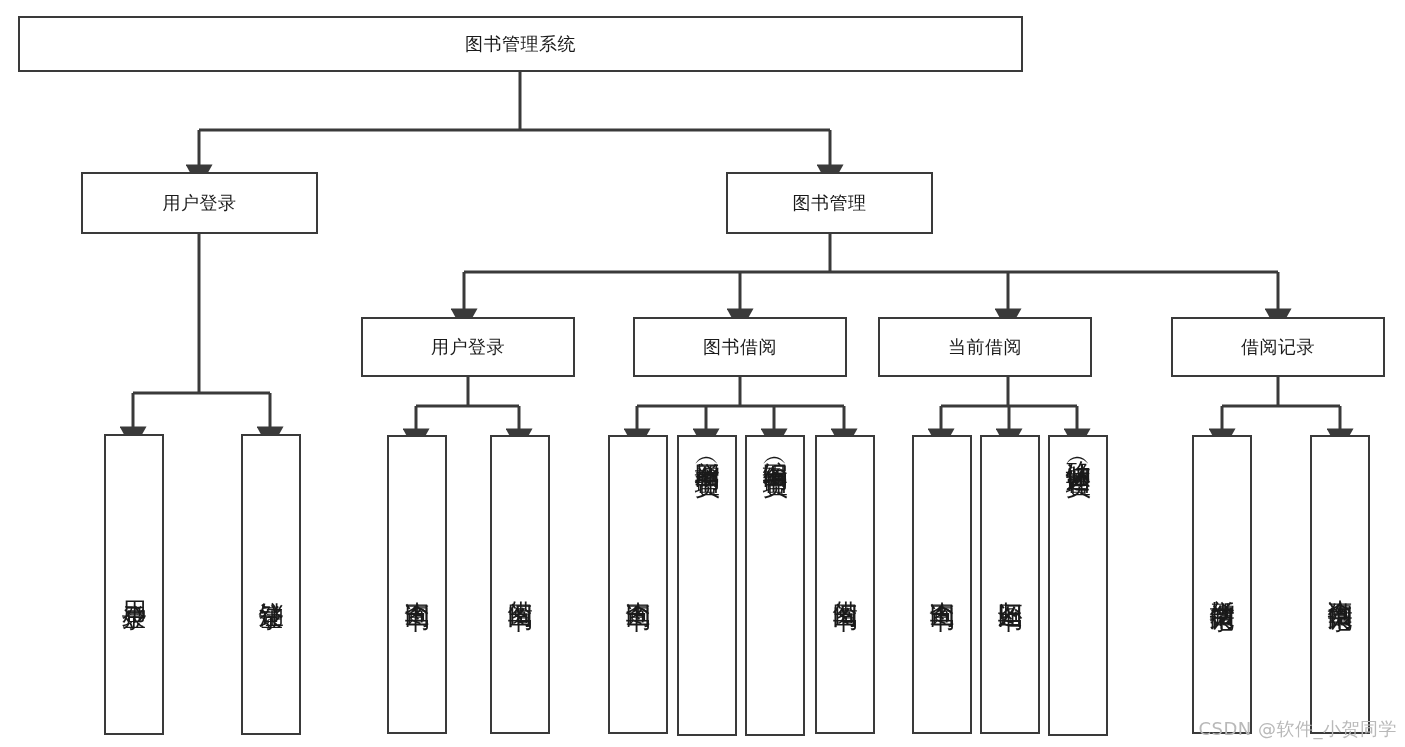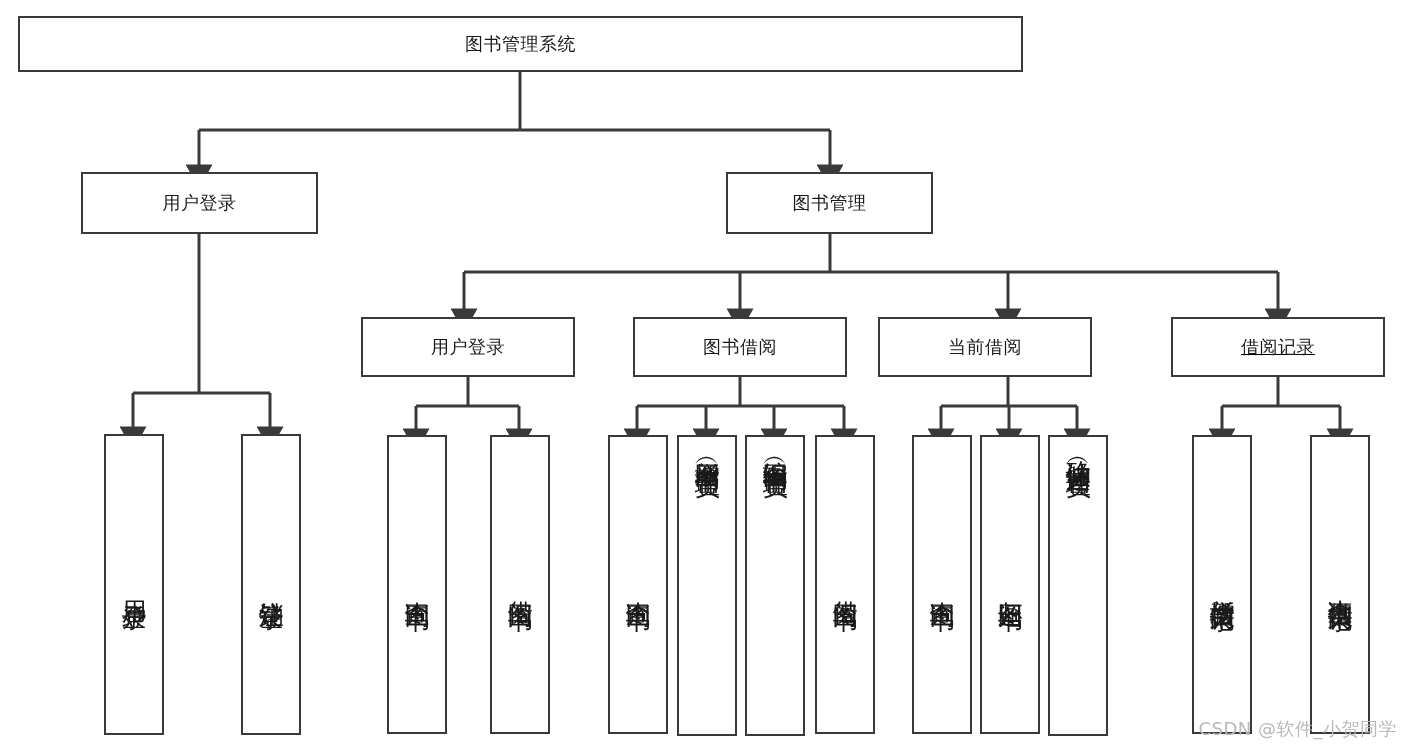--- a/index.html
+++ b/index.html
@@ -145,21 +145,21 @@
   </div>
 
   <div class="node" style="left:633px; top:317px; width:214px; height:60px;justify-content:center;">
     <span class="node-label">图书借阅</span>
   </div>
 
   <div class="node" style="left:878px; top:317px; width:214px; height:60px;">
     <span class="node-label">当前借阅</span>
   </div>
 
-  <div class="node" style="left:1171px; top:317px; width:214px; height:60px;text-decoration:underline;">
+  <div class="node" style="left:1171px; top:317px; width:214px; height:60px;">
     <span class="node-label">借阅记录</span>
   </div>
 
   <div class="node leaf v-center" style="left:104px; top:434px; width:60px; height:301px;">
     <span class="node-label">用户登录</span>
   </div>
 
   <div class="node leaf v-center" style="left:241px; top:434px; width:60px; height:301px;">
     <span class="node-label">注销登录</span>
   </div>

